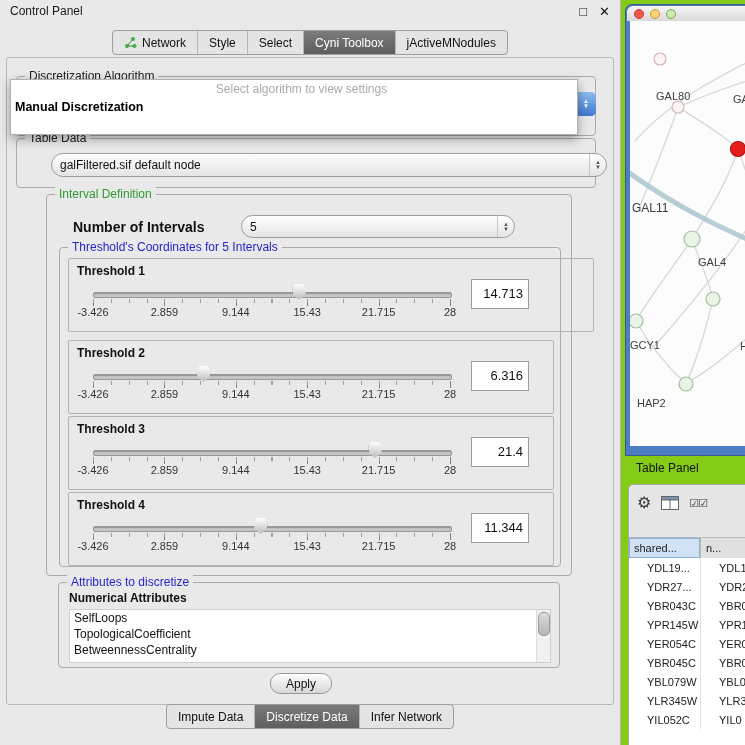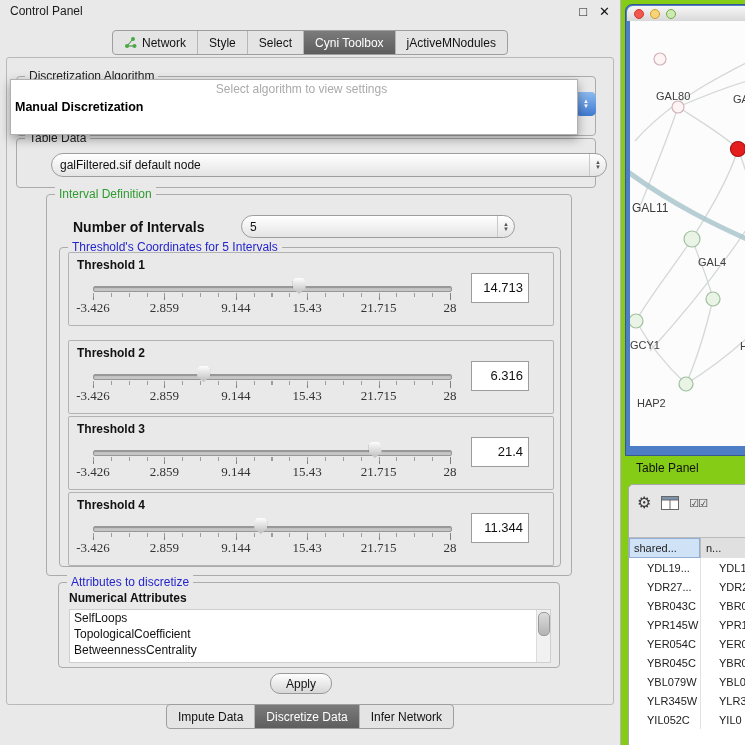--- a/index.html
+++ b/index.html
@@ -48,21 +48,21 @@
   
   .nilabel{position:absolute;left:26px;top:24px;font-size:14px;font-weight:bold;color:#111;}
   .thr-panel{position:absolute;left:8px;width:484px;height:72px;border:1px solid #b3b3b3;border-radius:2px;}
   .th-label{position:absolute;left:8px;top:5px;font-size:12px;font-weight:bold;color:#111;}
   .track{position:absolute;left:24px;top:33px;width:357px;height:4px;background:#c6c6c6;border:1px solid #979797;
          border-radius:2px;box-shadow:inset 0 1px 1px rgba(0,0,0,0.25);}
   .tmaj{position:absolute;left:24px;top:40px;width:357px;height:7px;border-right:1px solid #7f7f7f;
         background-image:repeating-linear-gradient(to right,#7f7f7f 0 1px,transparent 1px 20%);}
   .tmin{position:absolute;left:24px;top:40px;width:357px;height:4px;
         background-image:repeating-linear-gradient(to right,#9c9c9c 0 1px,transparent 1px 5%);}
-  .scale span{position:absolute;top:47px;transform:translateX(-50%);font-size:13px;color:#333;white-space:nowrap;font-family:Liberation Serif, serif;}
+  .scale span{position:absolute;top:47px;transform:translateX(-50%);font-size:11px;color:#333;white-space:nowrap;}
   .thumb{position:absolute;top:25px;width:13px;height:16px;background:linear-gradient(#fdfdfd,#bdbdbd);
          clip-path:polygon(50% 100%,0 64%,0 20%,20% 0,80% 0,100% 20%,100% 64%);
          filter:drop-shadow(0 0 1px rgba(0,0,0,0.6));}
   .value-box{position:absolute;left:402px;top:20px;width:58px;height:30px;background:#fff;border:1px solid #9c9c9c;
              box-sizing:border-box;font-size:13px;text-align:right;line-height:28px;padding-right:5px;color:#111;}
   
   .attr-label{position:absolute;left:10px;top:8px;font-size:12px;font-weight:bold;color:#111;}
   .listbox{position:absolute;left:10px;top:26px;width:480px;height:52px;background:#fff;border:1px solid #cfcfcf;overflow:hidden;}
   .list-items{position:absolute;left:0;top:0;right:13px;bottom:0;overflow:hidden;}
   .list-item{font-size:12px;line-height:16px;padding-left:4px;color:#111;white-space:nowrap;}
@@ -182,21 +182,21 @@
         <span class="ctext">5</span>
         <span class="cstep">
           <span>▲</span>
             <span>▼</span>
         </span>
       </div>
 
       <div class="group g-thr">
         <span class="gtitle t-blue">Threshold's Coordinates for 5 Intervals</span>
 
-        <div class="thr-panel" style="top:4px;">
+        <div class="thr-panel" style="top:10px;padding-left:40px;">
           <div class="th-label">Threshold 1</div>
           <div class="track"></div>
           <div class="tmaj"></div>
           <div class="tmin"></div>
           <div class="scale">
               <span style="left: 24px;">-3.426</span>
               <span style="left: 95.4px;">2.859</span>
               <span style="left: 166.8px;">9.144</span>
               <span style="left: 238.2px;">15.43</span>
               <span style="left: 309.6px;">21.715</span>

